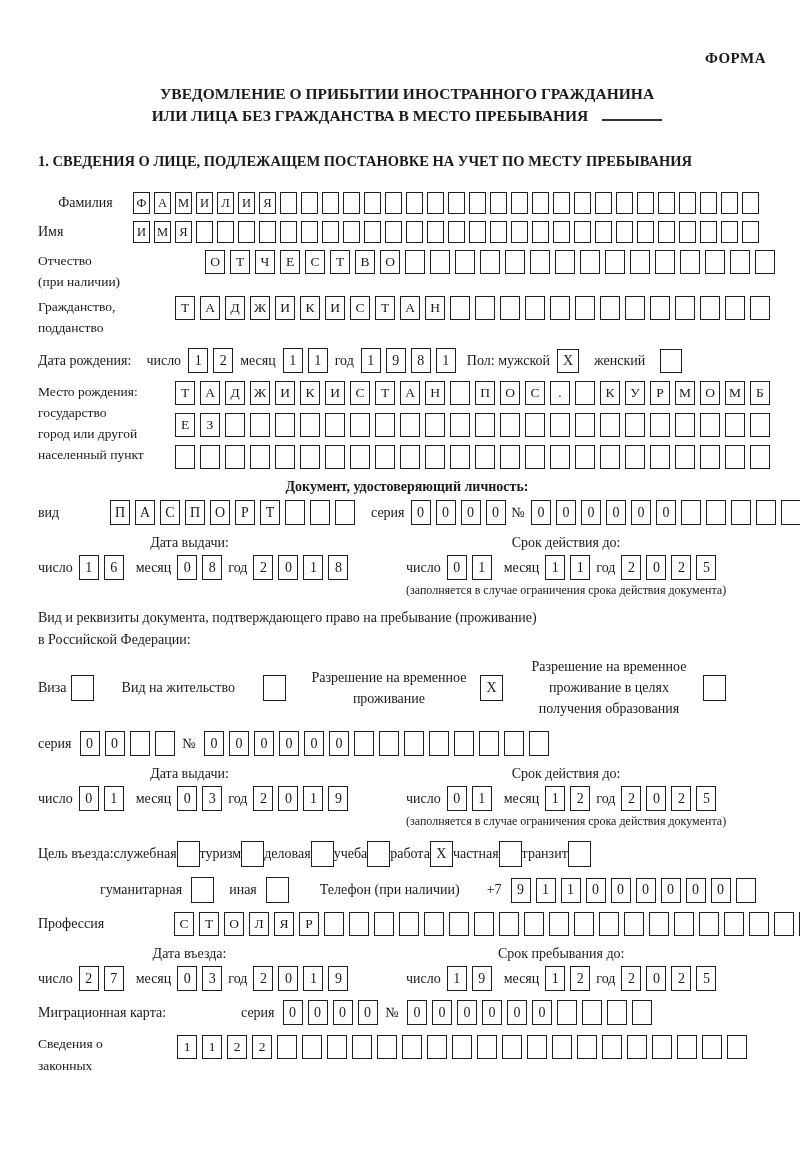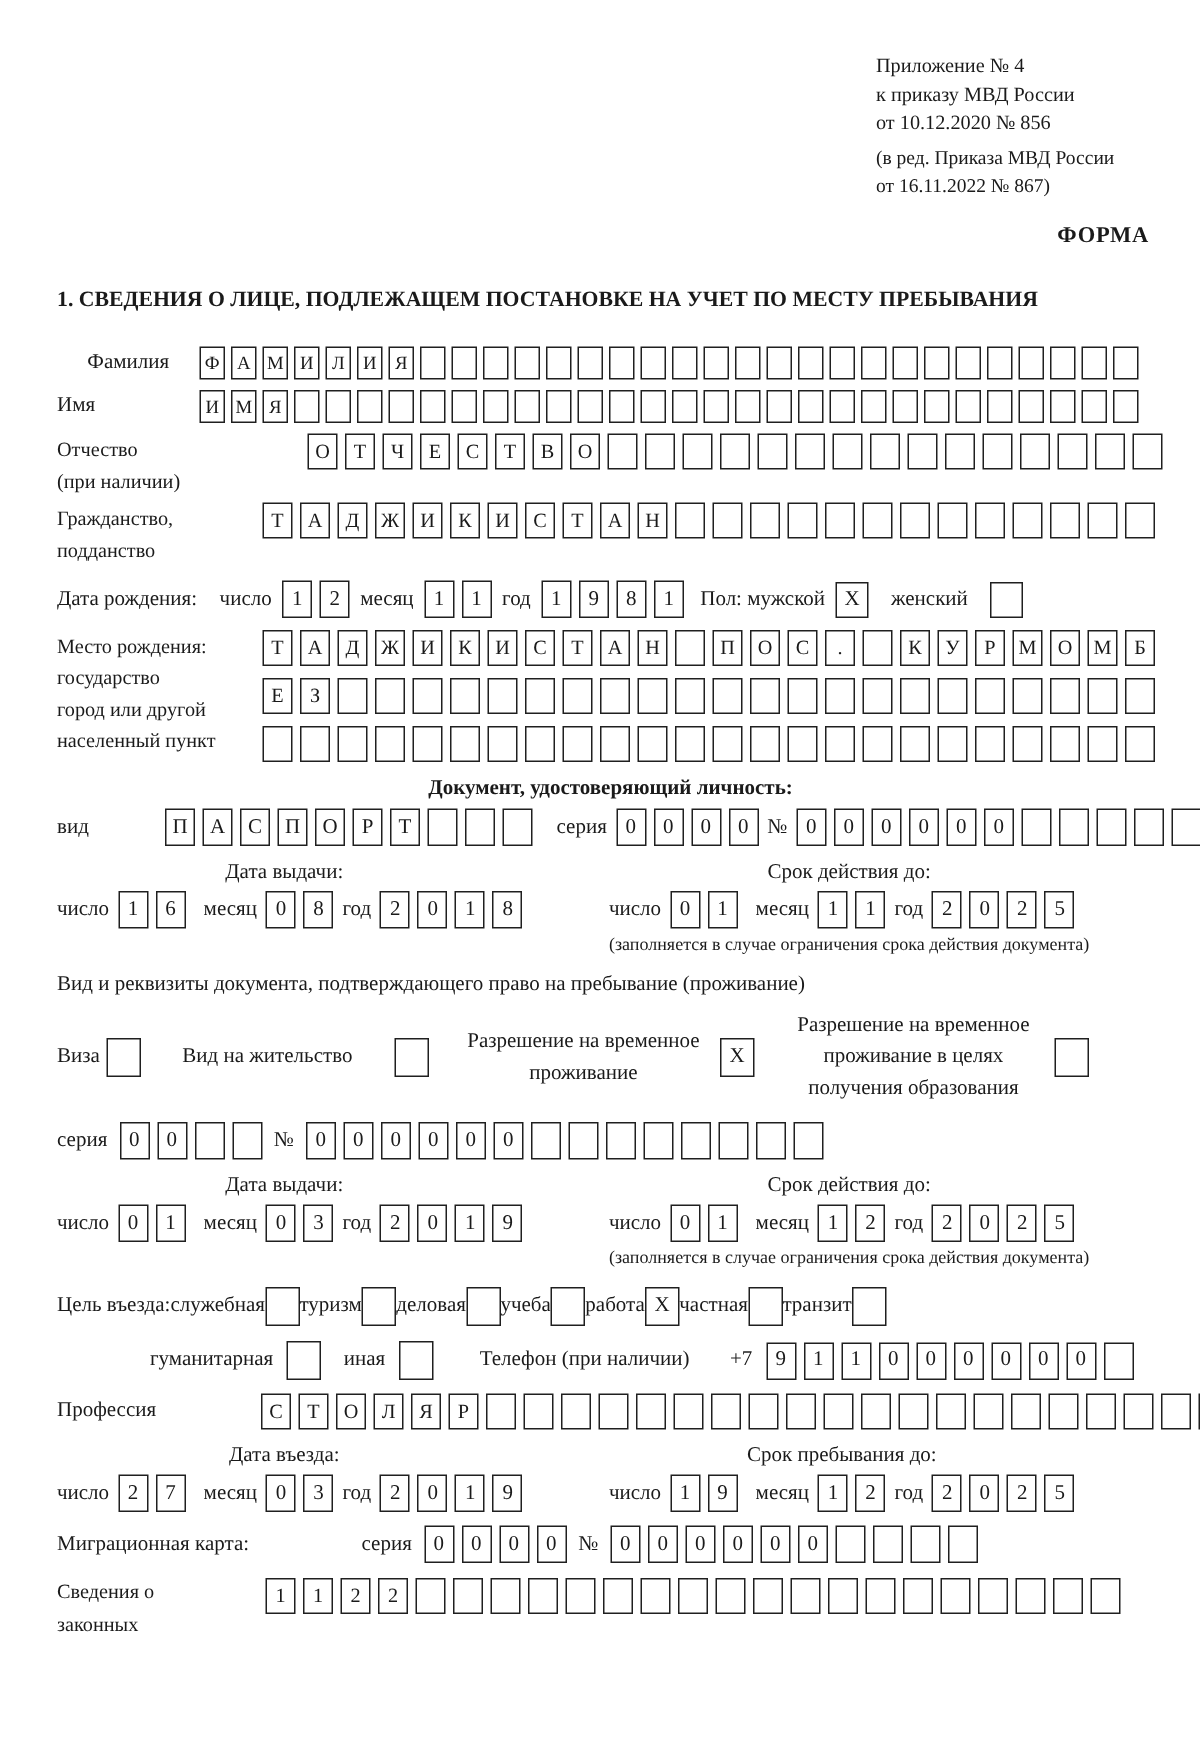--- a/index.html
+++ b/index.html
@@ -50,32 +50,29 @@
   .note { font-size:12px; margin-top:3px; }
 
   .perm-label { font-size:14px; text-align:center; line-height:21px; flex:none; }
   .plain { font-size:14px; margin-top:12px; }
 </style>
 </head>
 <body>
 
 <div class="page">
 
-  <div class="hdr-block">
-    <div>Приложение № 4</div>
-    <div>к приказу МВД России</div>
-    <div>от 10.12.2020 № 856</div>
-    <div class="sub">
-      <div>(в ред. Приказа МВД России</div>
-      <div>от 16.11.2022 № 867)</div>
-    </div>
-  </div>
 
   <div class="forma">ФОРМА</div>
 
+  <div class="title">
+    <div>УВЕДОМЛЕНИЕ О ПРИБЫТИИ ИНОСТРАННОГО ГРАЖДАНИНА</div>
+    <div>
+      <span>ИЛИ ЛИЦА БЕЗ ГРАЖДАНСТВА В МЕСТО ПРЕБЫВАНИЯ</span><span class="blank-line"></span>
+    </div>
+  </div>
 
   <div class="section-heading">1. СВЕДЕНИЯ О ЛИЦЕ, ПОДЛЕЖАЩЕМ ПОСТАНОВКЕ НА УЧЕТ ПО МЕСТУ ПРЕБЫВАНИЯ</div>
 
   <div class="row" style="margin-top:22px;text-align:center;">
     <span class="lbl" style="width:95px;">Фамилия</span>
     <div class="cells">
         <div class="cell">Ф</div>
         <div class="cell">А</div>
         <div class="cell">М</div>
         <div class="cell">И</div>
@@ -404,20 +401,21 @@
             <div class="cell">0</div>
             <div class="cell">2</div>
             <div class="cell">5</div>
           </div>
       </div>
       <div class="note">(заполняется в случае ограничения срока действия документа)</div>
     </div>
   </div>
 
   <div class="plain">Вид и реквизиты документа, подтверждающего право на пребывание (проживание)</div>
+  <div class="plain" style="margin-top:6px;">в Российской Федерации:</div>
 
   <div class="row" style="align-items:center; margin-top:8px;">
     <span class="perm-label">Виза</span>
     <div class="cb" style="margin-left:4px;"></div>
     <span class="perm-label" style="margin-left:28px;">Вид на жительство</span>
     <div class="cb" style="margin-left:28px;"></div>
     <span class="perm-label" style="width:162px; margin-left:22px;">Разрешение на временное проживание</span>
     <div class="cb" style="margin-left:10px;">X</div>
     <span class="perm-label" style="width:172px; margin-left:20px;">Разрешение на временное проживание в целях получения образования</span>
     <div class="cb" style="margin-left:8px;"></div>

